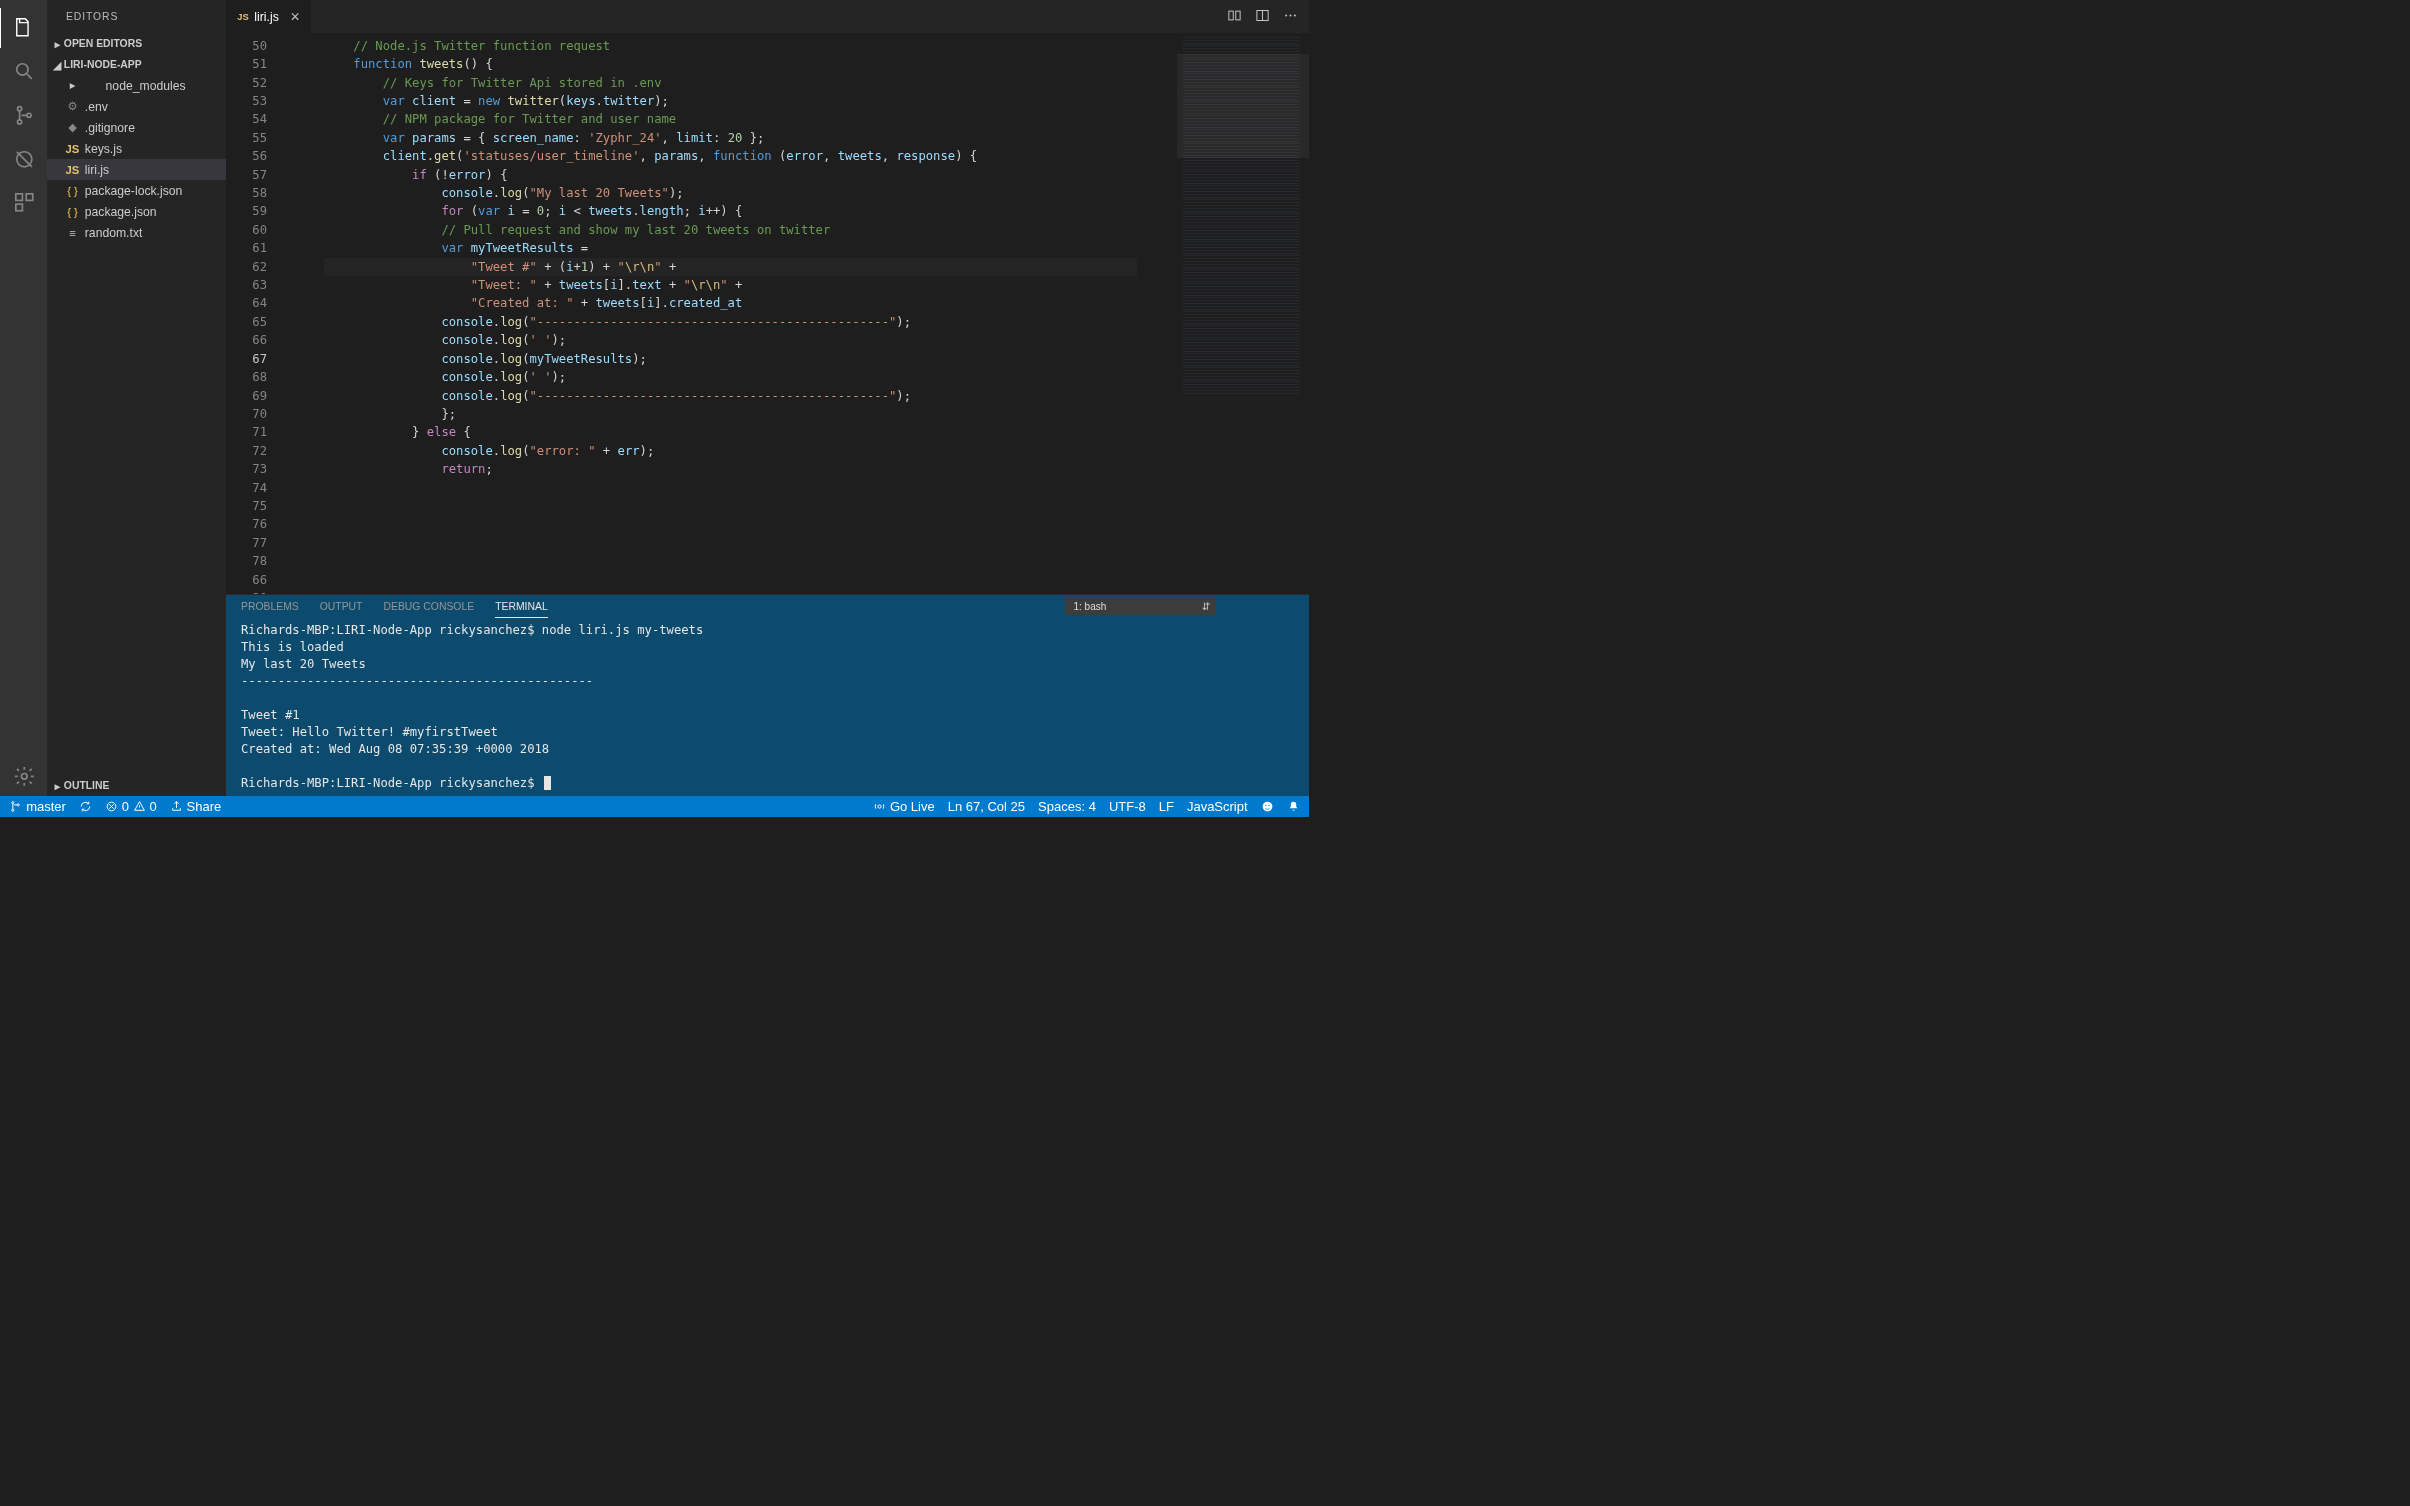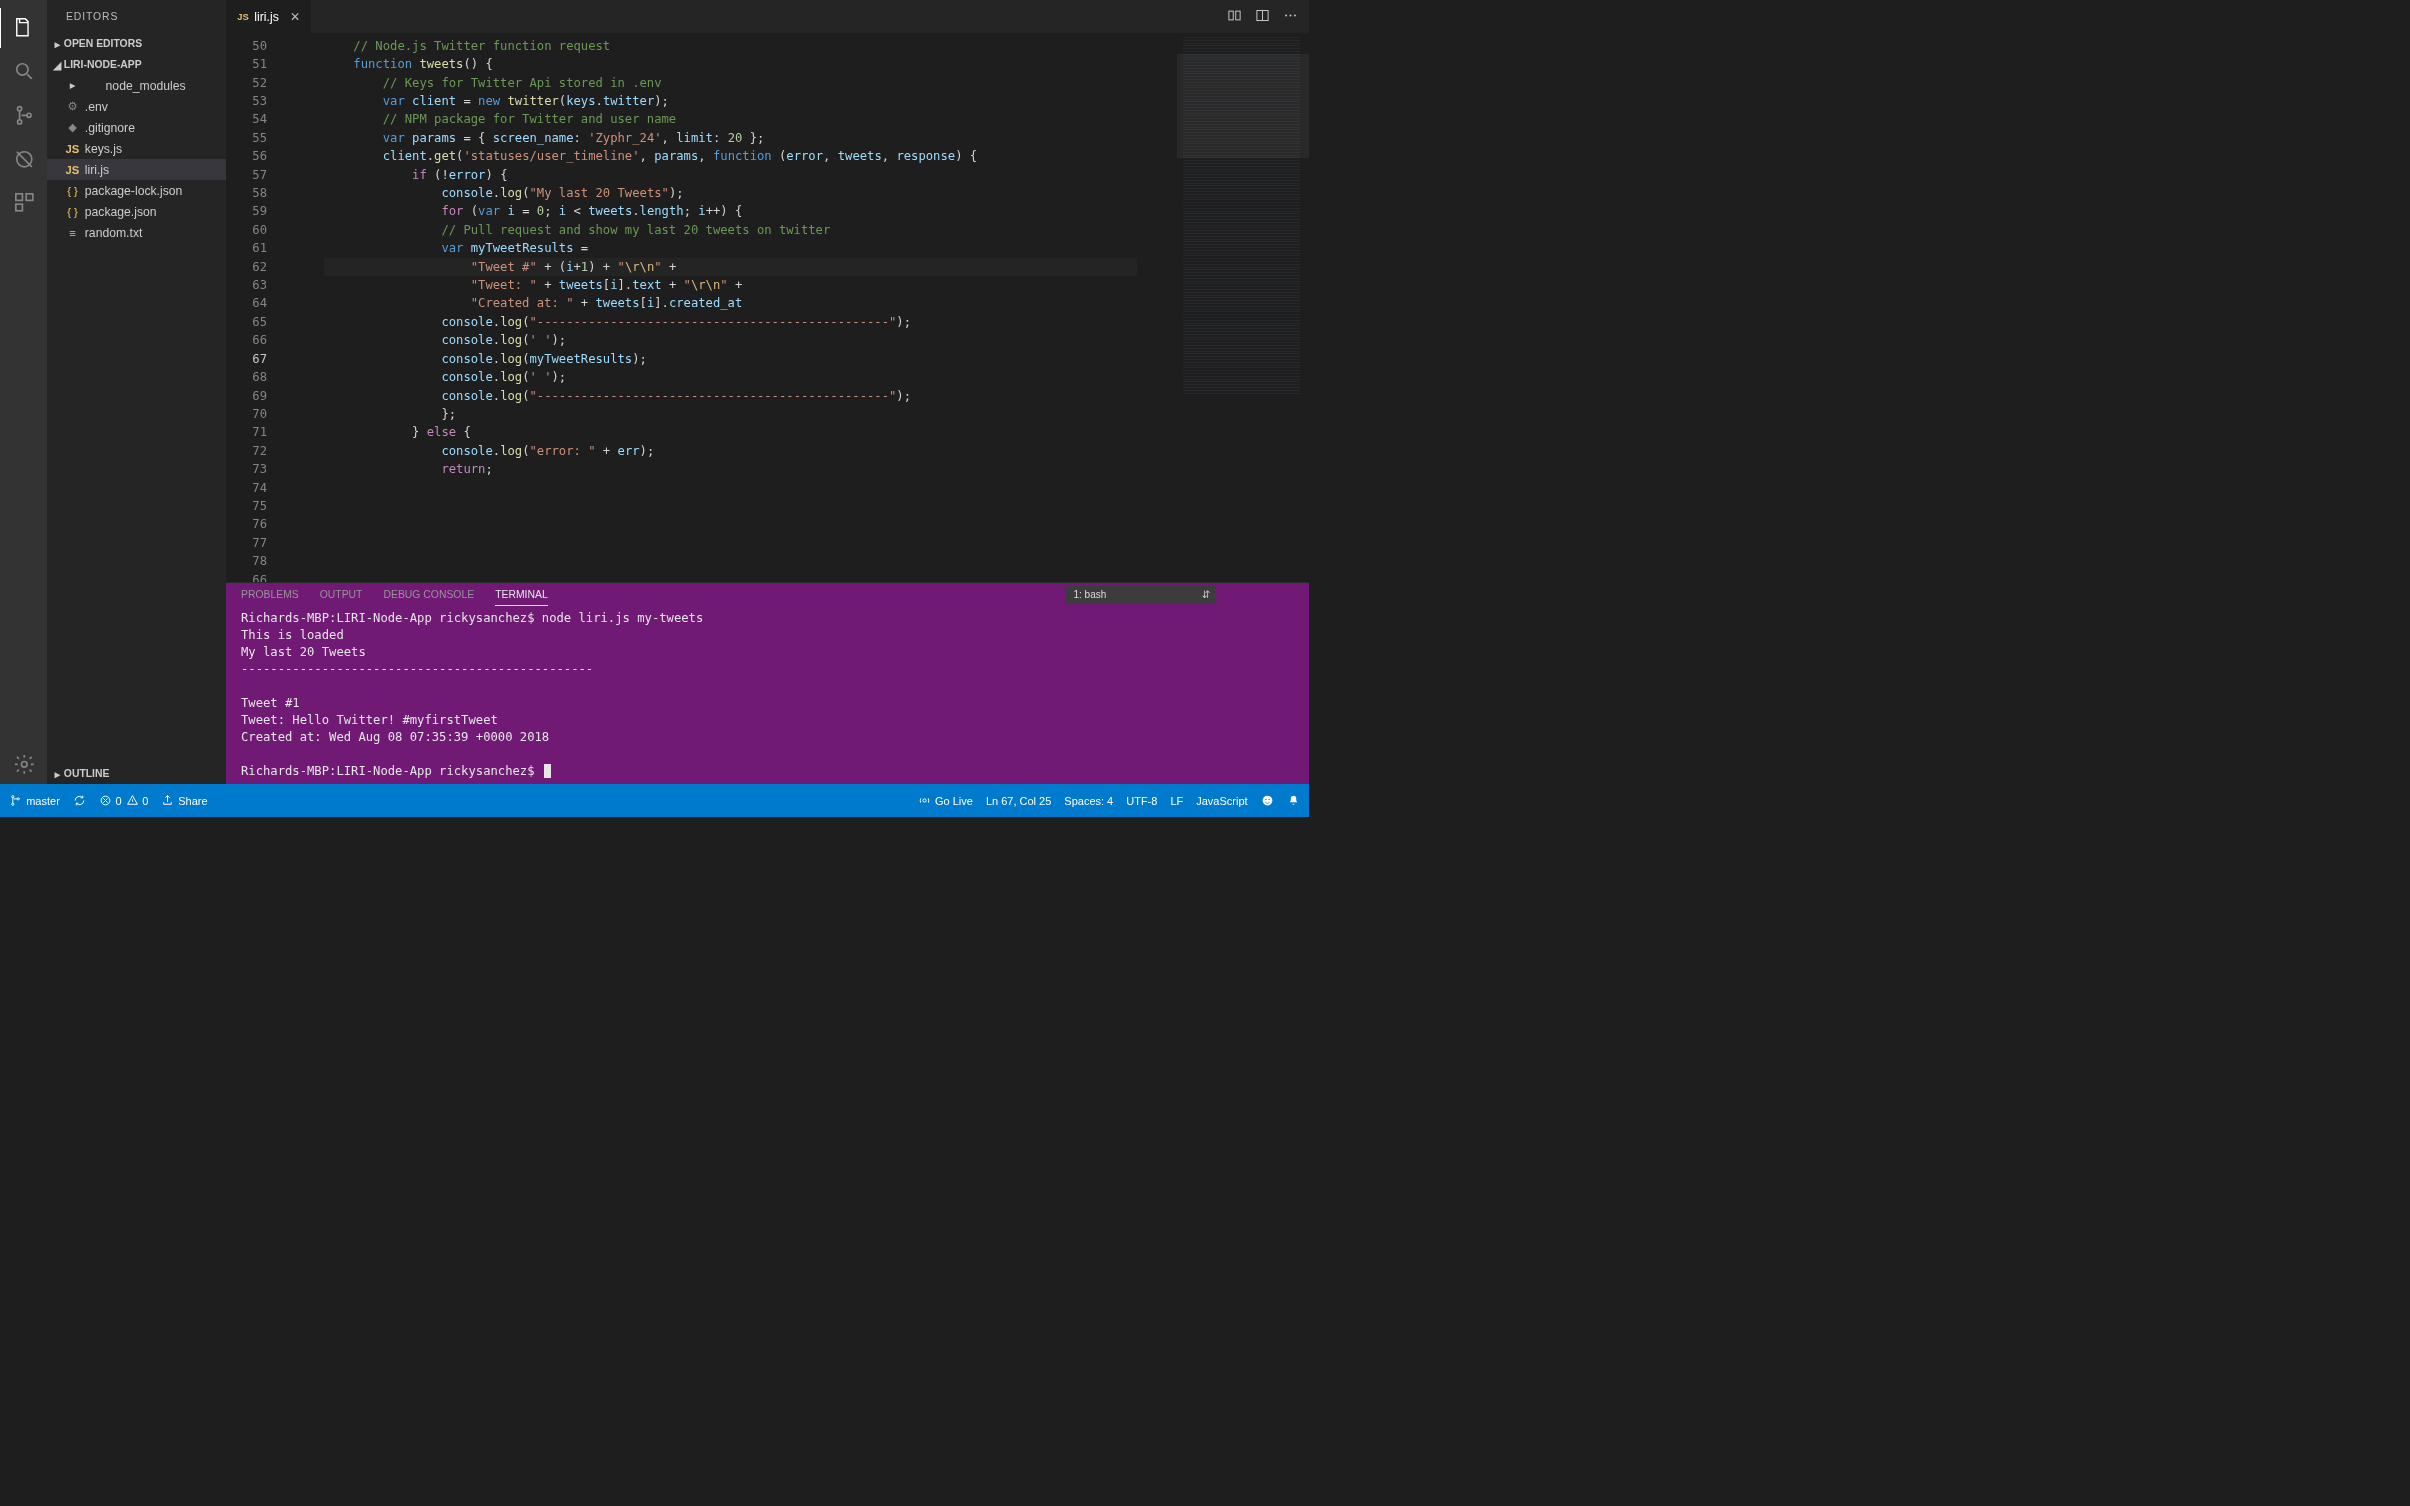--- a/index.html
+++ b/index.html
@@ -122,21 +122,21 @@
 .tok-kw { color: #569cd6; }
 .tok-kw2 { color: #c586c0; }
 .tok-fn { color: #dcdcaa; }
 .tok-str { color: #ce9178; }
 .tok-num { color: #b5cea8; }
 .tok-var { color: #9cdcfe; }
 .tok-esc { color: #d7ba7d; }
 
 .panel {
   height: 202px;
-  background: #701a75;
+  background: #0c4a6e;
   border-top: 0.9px solid #2a2a2a;
   display: flex; flex-direction: column;
 }
 .panel-tabs {
   height: 30px; display: flex; align-items: center;
   padding: 0 15px; gap: 21px;
   color: #969696; font-size: 10.4px;
 }
 .panel-tab { cursor: pointer; padding: 5.6px 0; }
 .panel-tab.active { color: #e7e7e7; border-bottom: 0.9px solid #e7e7e7; }
@@ -156,23 +156,23 @@
   font-size: 12.2px; line-height: 17px;
   color: #e6e6e6;
   white-space: pre-wrap;
 }
 .cursor {
   display: inline-block; width: 7.5px; height: 14px;
   background: #e6e6e6; vertical-align: text-bottom; margin-left: 1.9px;
 }
 
 .statusbar {
-  height: 33px; background: #007acc; color: #ffffff;
+  height: 21px; background: #007acc; color: #ffffff;
   display: flex; align-items: center;
-  font-size: 11px; padding: 0 9.4px; gap: 13px;
+  font-size: 13px; padding: 0 9.4px; gap: 13px;
 }
 .statusbar .right { margin-left: auto; display: flex; gap: 13px; align-items: center; }
 .sb-item { display: flex; align-items: center; gap: 3.8px; cursor: pointer; }
 .sb-item svg { width: 13px; height: 13px; }
 
 .line-hl { background: #2a2a2a80; }
 .gutter div.hl { color: #c6c6c6; }
 </style>
 </head>
 <body>

